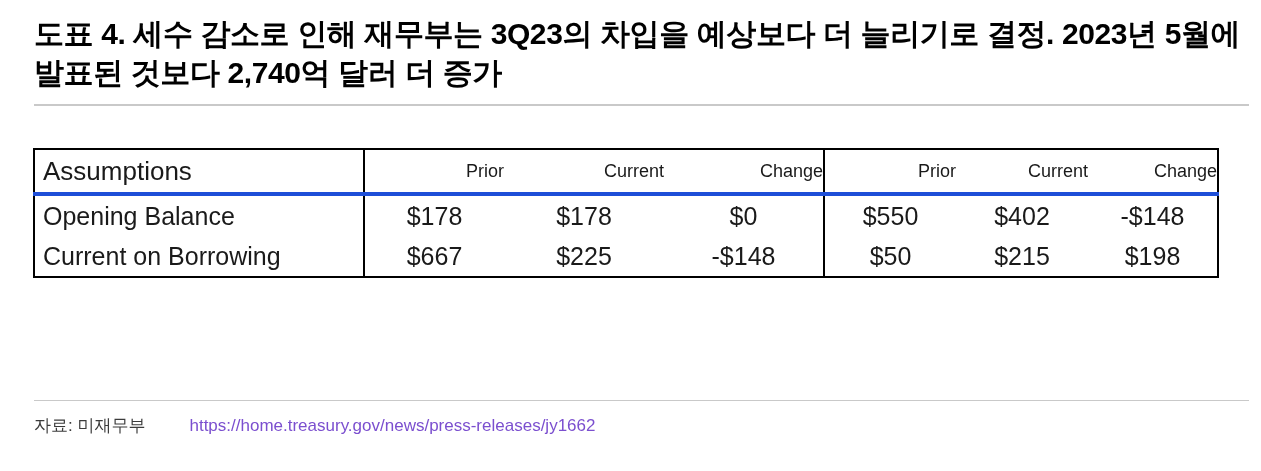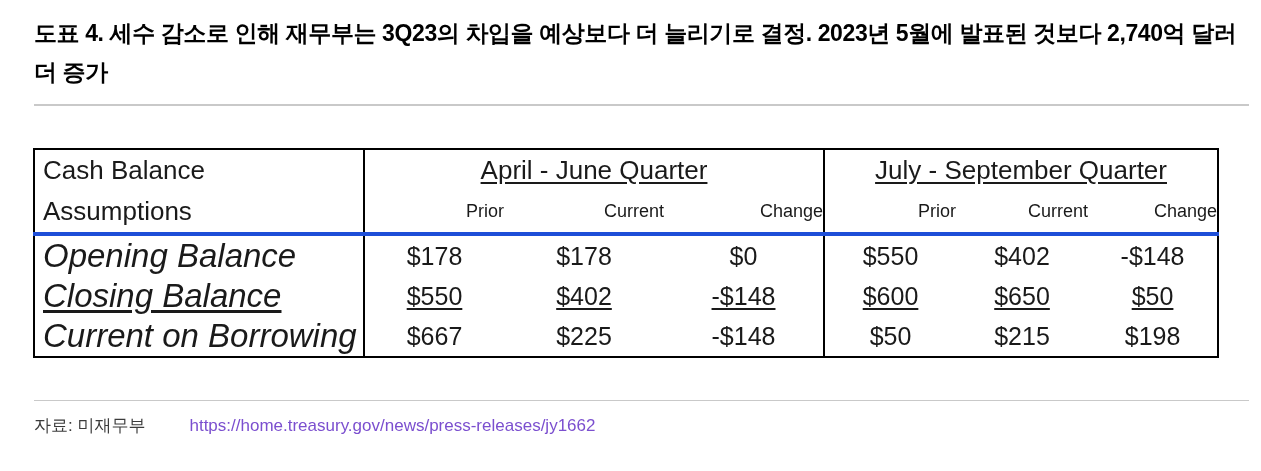--- a/index.html
+++ b/index.html
@@ -22,21 +22,21 @@
     height: 471px;
     box-sizing: border-box;
   }
 
   
   .caption {
     position: absolute;
     left: 34px;
     top: 14px;
     width: 1215px;
-    font-size: 23px;
+    font-size: 30px;
     font-weight: bold;
     line-height: 39px;
     letter-spacing: -0.4px;
     color: #000000;
   }
 
   
   .rule-top {
     position: absolute;
     left: 34px;
@@ -105,22 +105,21 @@
     text-decoration: underline;
     text-underline-offset: 3px;
   }
   .hdr-sub {
     font-size: 18px;
     text-align: right;
     height: 42px;
   }
 
   .row-label {
-    font-size: 33px;
-    font-style: italic;
+    font-size: 25px;
   }
   .u-text {
     text-decoration: underline;
     text-underline-offset: 3px;
   }
 
   
   .rule-bottom {
     position: absolute;
     left: 34px;
@@ -157,58 +156,40 @@
       <colgroup>
         <col style="width:330px">
         <col style="width:140px">
         <col style="width:160px">
         <col style="width:160px">
         <col style="width:132px">
         <col style="width:132px">
         <col style="width:130px">
       </colgroup>
       <tbody>
-        <tr>
-          <td class="hdr-title label">Cash Balance</td>
-          <td class="hdr-group vsep-left" colspan="3">
-            <span class="u">April - June Quarter</span>
-          </td>
-          <td class="hdr-group vsep-left" colspan="3">
-            <span class="u">July - September Quarter</span>
-          </td>
-        </tr>
         <tr class="hsep-head">
           <td class="hdr-title label">Assumptions</td>
           <td class="hdr-sub vsep-left">Prior</td>
           <td class="hdr-sub">Current</td>
           <td class="hdr-sub">Change</td>
           <td class="hdr-sub vsep-left">Prior</td>
           <td class="hdr-sub">Current</td>
           <td class="hdr-sub">Change</td>
         </tr>
 
         <tr>
           <td class="cell label row-label">Opening Balance</td>
           <td class="cell vsep-left">$178</td>
           <td class="cell">$178</td>
           <td class="cell">$0</td>
           <td class="cell vsep-left">$550</td>
           <td class="cell">$402</td>
           <td class="cell">-$148</td>
         </tr>
 
-        <tr>
-          <td class="cell label row-label u-text">Closing Balance</td>
-          <td class="cell vsep-left u-text">$550</td>
-          <td class="cell u-text">$402</td>
-          <td class="cell u-text">-$148</td>
-          <td class="cell vsep-left u-text">$600</td>
-          <td class="cell u-text">$650</td>
-          <td class="cell u-text">$50</td>
-        </tr>
 
         <tr>
           <td class="cell label row-label">Current on Borrowing</td>
           <td class="cell vsep-left">$667</td>
           <td class="cell">$225</td>
           <td class="cell">-$148</td>
           <td class="cell vsep-left">$50</td>
           <td class="cell">$215</td>
           <td class="cell">$198</td>
         </tr>

